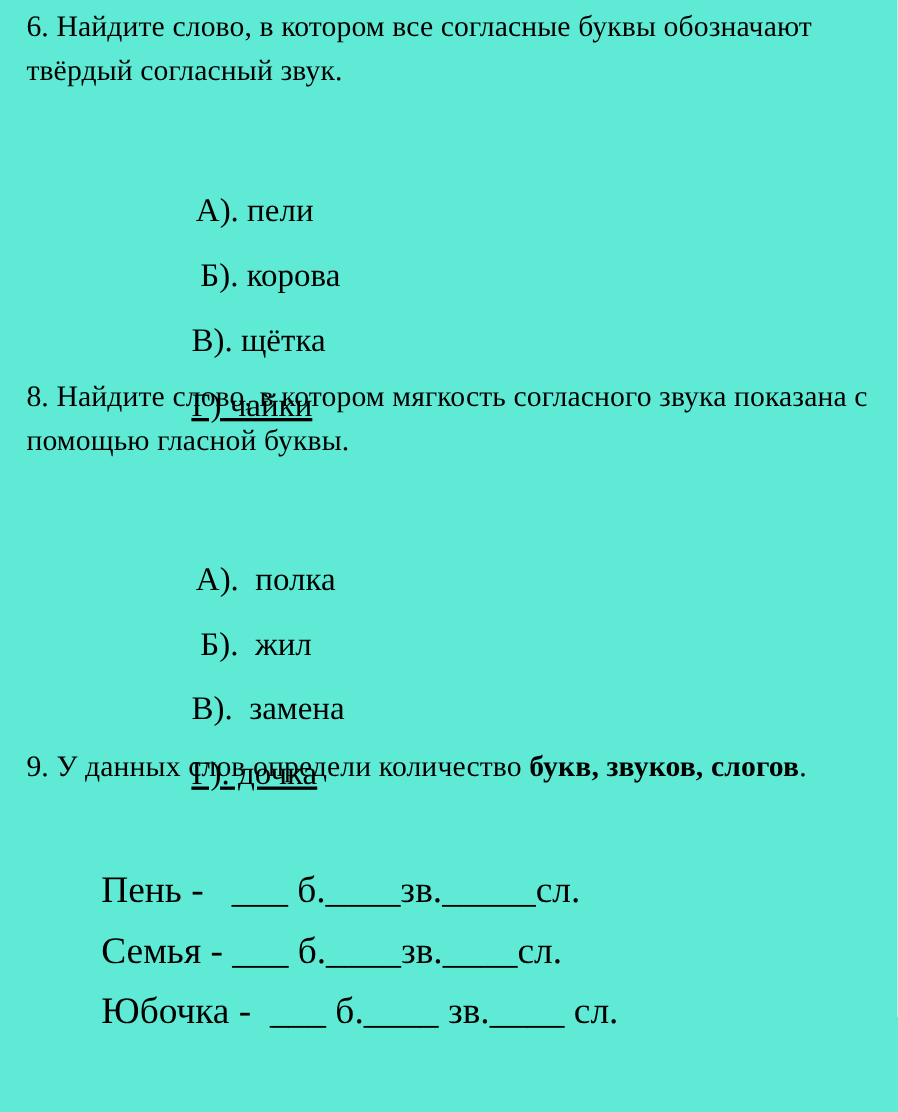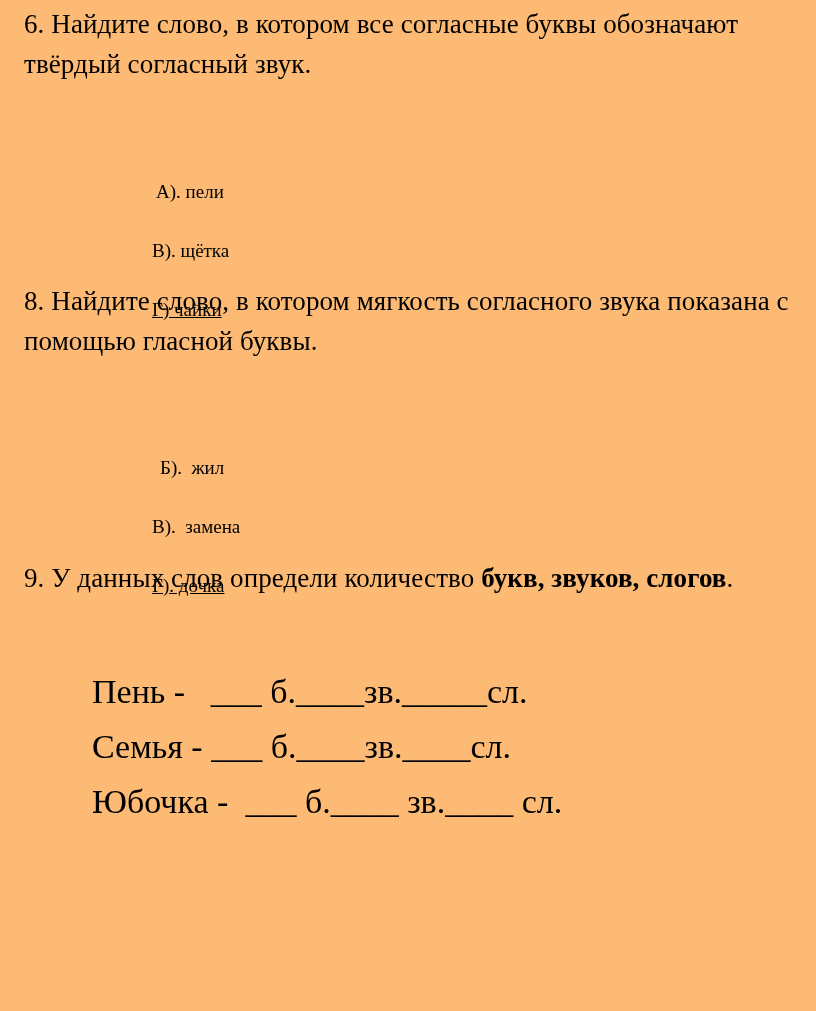--- a/index.html
+++ b/index.html
@@ -15,21 +15,21 @@
     font-family: "Liberation Serif", "DejaVu Serif", serif;
     color: #000000;
     -webkit-font-smoothing: antialiased;
   }
 
   .page {
     box-sizing: border-box;
     width: 816px;
     height: 1011px;
     padding: 4px 26px 0 24px;
-    background: #fdba74;
+    background: #5eead4;
     position: relative;
   }
 
   
   .question {
     font-size: 27px;
     line-height: 40px;
     text-align: left;
     margin: 0;
     letter-spacing: 0.1px;
@@ -44,21 +44,21 @@
     font-family: Liberation Serif, serif;
   }
 
   
   .options {
     list-style: none;
     margin: 0;
     padding: 0;
   }
   .option {
-    font-size: 19px;
+    font-size: 30px;
     line-height: 59px;
     height: 59px;
     white-space: pre;
     margin: 0;
     padding: 0;
   }
   .option .opt-indent-a  { padding-left: 94px; }
   .option .opt-indent-b  { padding-left: 98px; }
   .option .opt-indent-c  { padding-left: 90px; text-align: right; }
   .option .opt-indent-d  { padding-left: 90px; text-decoration: underline; }
@@ -93,36 +93,42 @@
   <div>
     <p class="question">6. Найдите слово, в котором все согласные буквы обозначают твёрдый согласный звук.</p>
 
     <div class="gap-after-stem-6"></div>
 
     <ul class="options">
       <li class="option">
         <span class="opt-indent-a">А). пели</span>
       </li>
       <li class="option">
+        <span class="opt-indent-b">Б). корова</span>
+      </li>
+      <li class="option">
         <span class="opt-indent-c">В). щётка</span>
       </li>
       <li class="option">
         <span class="opt-indent-d">Г) чайки</span>
       </li>
     </ul>
   </div>
 
   <div class="gap-after-opts-6"></div>
 
   <div>
     <p class="question">8. Найдите слово, в котором мягкость согласного звука показана с помощью гласной буквы.</p>
 
     <div class="gap-after-stem-8"></div>
 
     <ul class="options">
+      <li class="option">
+        <span class="opt-indent-a">А).  полка</span>
+      </li>
       <li class="option">
         <span class="opt-indent-b">Б).  жил</span>
       </li>
       <li class="option">
         <span class="opt-indent-c">В).  замена</span>
       </li>
       <li class="option">
         <span class="opt-indent-d">Г). дочка</span>
       </li>
     </ul>

